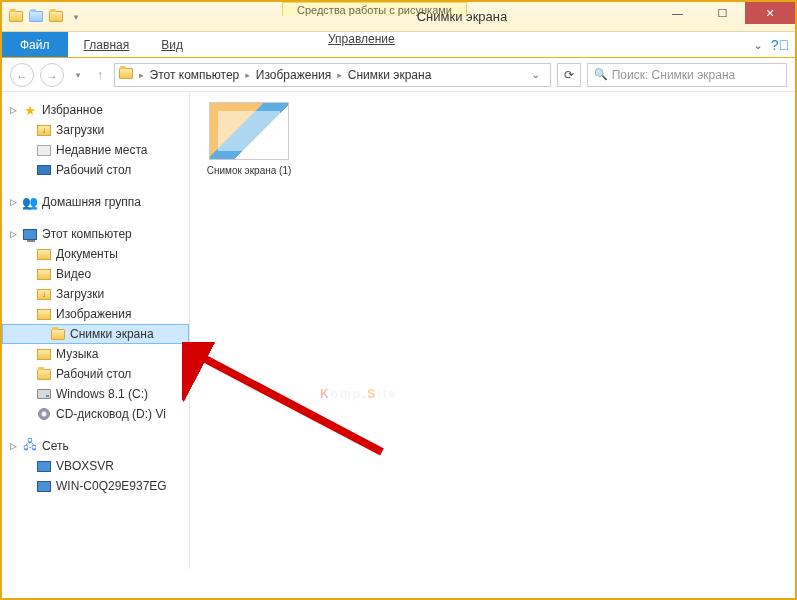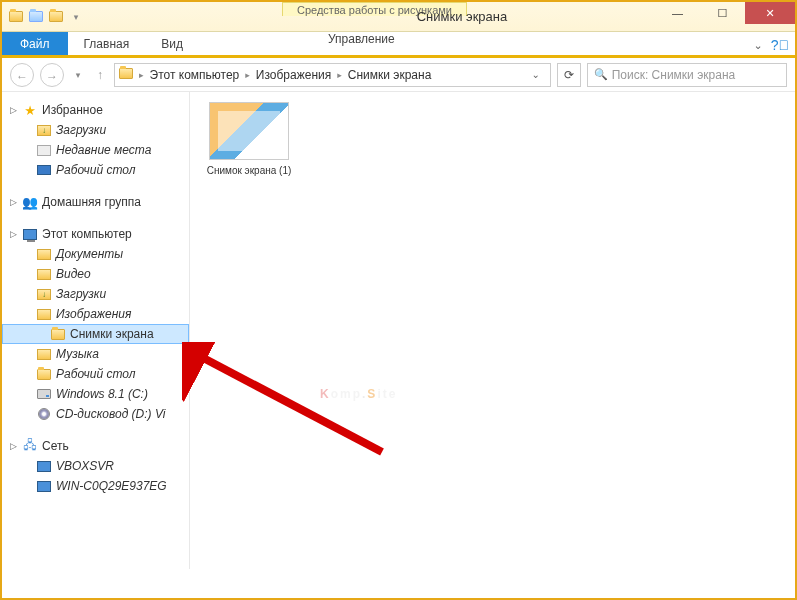--- a/index.html
+++ b/index.html
@@ -10,23 +10,23 @@
 .titlebar { height: 30px; background: linear-gradient(#fff8e1, #fef5d6); display: flex; align-items: center; position: relative; border-bottom: 1px solid #e0d8a8; }
 .titlebar .qat { display: flex; align-items: center; gap: 4px; padding: 0 6px; }
 .titlebar .qat-icon { width: 16px; height: 16px; display: flex; align-items: center; justify-content: center; }
 .titlebar .context-tab { position: absolute; left: 280px; top: 0; height: 14px; background: #fff8c4; border: 1px solid #e6d870; border-bottom: none; padding: 0 14px; display: flex; align-items: center; font-size: 11px; color: #666; }
 .titlebar .title { position: absolute; left: 50%; transform: translateX(-50%); font-size: 13px; color: #333; left: 58%; }
 .titlebar .winctrl { position: absolute; right: 0; top: 0; display: flex; }
 .titlebar .winctrl div { width: 45px; height: 22px; display: flex; align-items: center; justify-content: center; font-size: 11px; color: #333; cursor: default; }
 .titlebar .winctrl .close { background: #c75050; color: #fff; width: 50px; }
 
 
-.ribbon { height: 26px; display: flex; align-items: stretch; border-bottom: 3px solid #eab308; position: relative; }
+.ribbon { height: 26px; display: flex; align-items: stretch; border-bottom: 1px solid #eab308; position: relative; }
 .ribbon .file-tab { background: #2488d8; color: #fff; padding: 0 18px; display: flex; align-items: center; font-size: 12px; }
-.ribbon .tab { padding: 0 16px; display: flex; align-items: center; color: #444; font-size: 12px; }
+.ribbon .tab { padding: 0 16px; display: flex; align-items: center; color: #444; font-size: 12px; text-decoration: underline; }
 .ribbon .tab.context { position: absolute; left: 310px; color: #444; }
 .ribbon .rcorner { position: absolute; right: 6px; top: 0; height: 26px; display: flex; align-items: center; gap: 8px; color: #2488d8; }
 .ribbon .rcorner span { font-size: 11px; }
 
 
 .addrrow { height: 34px; display: flex; align-items: center; padding: 4px 8px; gap: 6px; border-bottom: 1px solid #e8e8e8; }
 .navbtn { width: 24px; height: 24px; border: 1px solid #ccc; border-radius: 50%; display: flex; align-items: center; justify-content: center; color: #999; font-size: 12px; }
 .navbtn.small { border: none; width: 16px; }
 .addrbar { flex: 1; height: 24px; border: 1px solid #ccc; display: flex; align-items: center; padding: 0 4px; gap: 2px; min-width: 0; }
 .addrbar .crumb { padding: 0 4px; font-size: 12px; color: #333; white-space: nowrap; }
@@ -36,21 +36,21 @@
 .refresh { width: 24px; height: 24px; border: 1px solid #ccc; display: flex; align-items: center; justify-content: center; color: #555; }
 .searchbox { width: 200px; height: 24px; border: 1px solid #ccc; display: flex; align-items: center; padding: 0 6px; color: #999; font-size: 12px; }
 .searchbox .sicon { margin-right: 4px; font-size: 11px; }
 
 
 .body { display: flex; height: 477px; }
 .sidebar { width: 188px; border-right: 1px solid #e8e8e8; padding: 8px 0; overflow: hidden; }
 .tree-group { margin-bottom: 12px; }
 .tree-item { display: flex; align-items: center; padding: 2px 0 2px 18px; height: 20px; font-size: 12px; color: #333; white-space: nowrap; overflow: hidden; }
 .tree-item.root { padding-left: 8px; }
-.tree-item.child { padding-left: 34px; font-style: italic; }
+.tree-item.child { padding-left: 34px; }
 .tree-item.child2 { padding-left: 48px; }
 .tree-item.selected { background: #cde8ff; border: 1px solid #7abdff; padding-left: 47px; }
 .tree-item .exp { width: 12px; font-size: 9px; color: #666; display: inline-block; }
 .tree-item .ticon { width: 16px; height: 16px; margin-right: 4px; display: inline-flex; align-items: center; justify-content: center; }
 .content { flex: 1; padding: 10px 14px; position: relative; }
 .file-item { width: 90px; text-align: center; }
 .file-item .thumb { width: 80px; height: 58px; border: 1px solid #ccc; background: linear-gradient(135deg, #f8c471 0%, #f8c471 40%, #5dade2 40%, #5dade2 60%, #fff 60%); margin: 0 auto 4px; position: relative; }
 .file-item .thumb::after { content: ""; position: absolute; inset: 8px; background: rgba(255,255,255,0.5); }
 .file-item .fname { font-size: 10px; color: #333; line-height: 1.3; }
 

